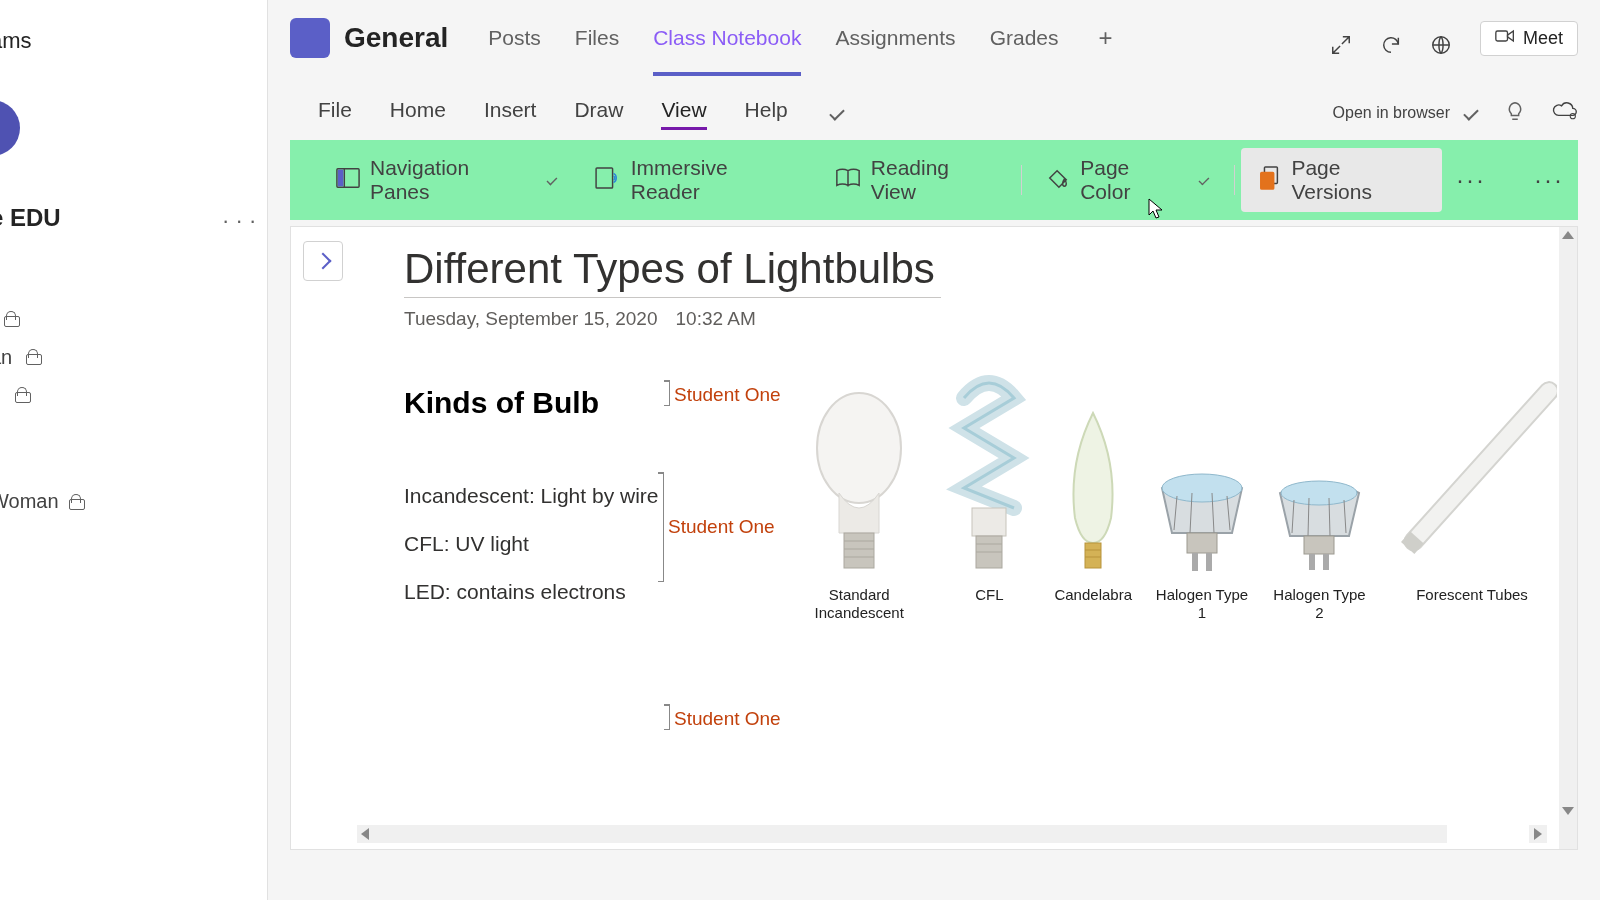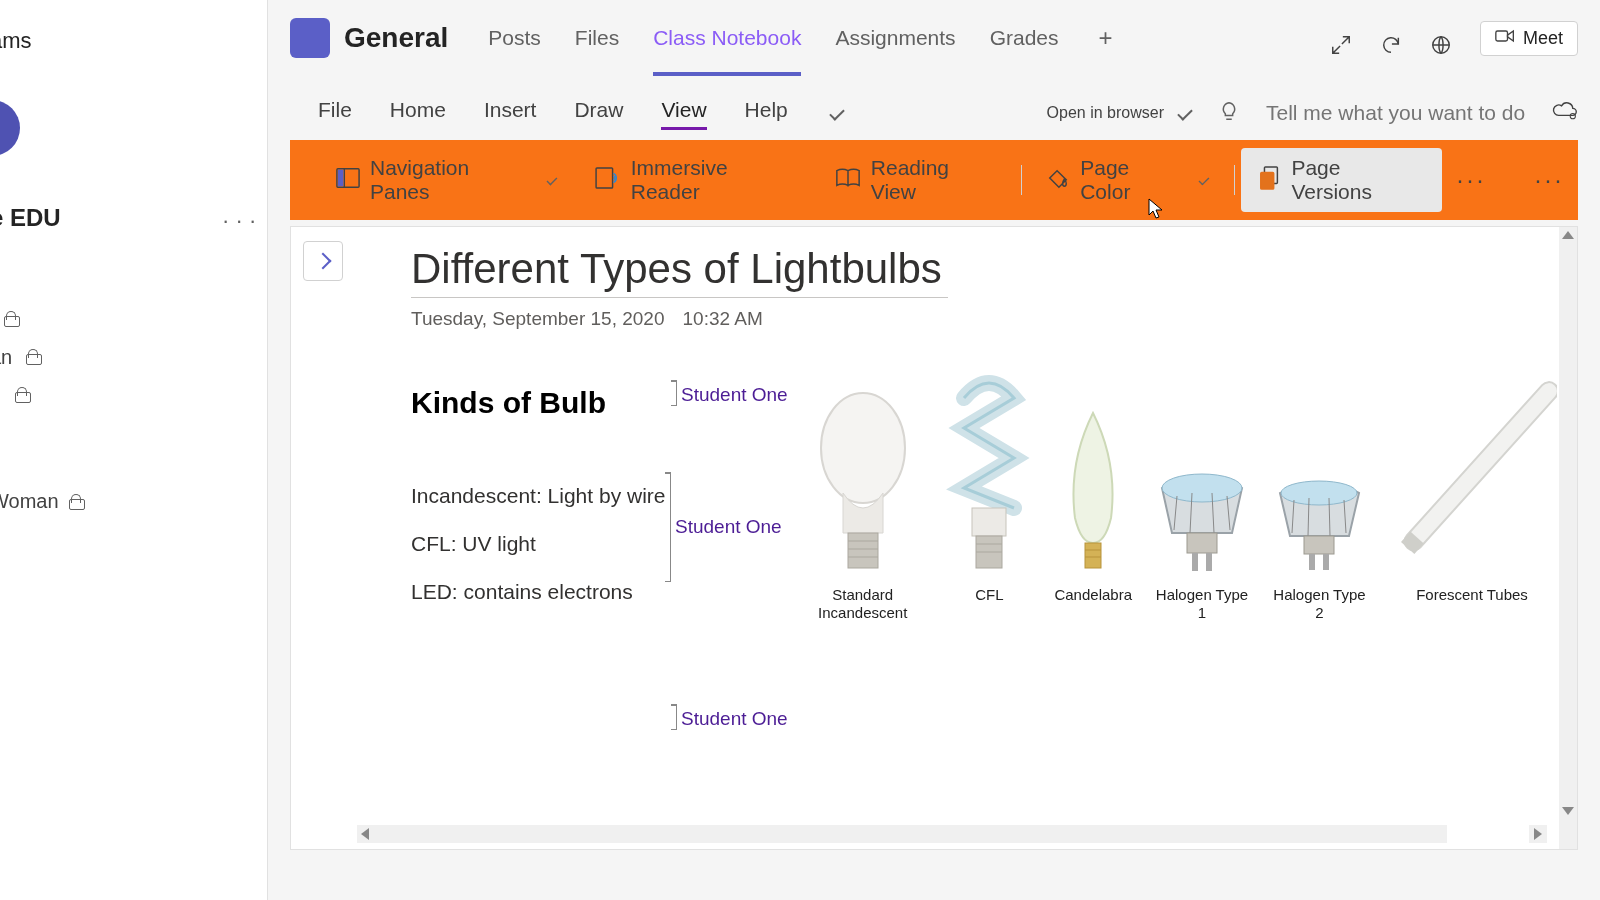--- a/index.html
+++ b/index.html
@@ -247,21 +247,21 @@
     border: none; background: transparent;
     width: 260px;
   }
   .sync-icon svg { stroke: #424242; fill: none; stroke-width: 1.6; }
 
   .on-toolbar {
     display: flex;
     align-items: center;
     gap: 0;
     padding: 8px 0 8px 28px;
-    background: #f97316;
+    background: #86efac;
   }
   .tool {
     display: flex;
     align-items: center;
     gap: 10px;
     font-size: 21px;
     color: #424242;
     padding: 8px 18px;
     cursor: pointer;
     border-radius: 4px;
@@ -316,21 +316,21 @@
     position: absolute; left: 3px;
     width: 0; height: 0;
     border-left: 6px solid transparent;
     border-right: 6px solid transparent;
   }
   .page-scroll-v .arrow-up { top: 4px; border-bottom: 8px solid #888; }
   .page-scroll-v .arrow-down { bottom: 34px; border-top: 8px solid #888; }
 
   .page-content {
     position: absolute;
-    left: 120px; top: 18px;
+    left: 113px; top: 18px;
     right: 20px;
   }
   .page-title {
     font-size: 42px;
     font-weight: 400;
     color: #323130;
     border-bottom: 1px solid #c8c6c4;
     display: inline-block;
     padding: 0 6px 4px 0;
   }
@@ -359,21 +359,21 @@
     position: absolute;
     right: -1px;
     width: 6px; height: 1.5px;
     background: #888;
   }
   .bracket::before { top: 0; }
   .bracket::after { bottom: 0; }
   .bracket-label {
     position: absolute;
     font-size: 19px;
-    color: #4c1d95;
+    color: #c2410c;
   }
 
   .bullets { margin-top: 64px; font-size: 21px; color: #323130; display: flex; flex-direction: column; gap: 24px; }
 
   .section-h2 {
     position: absolute;
     top: 324px;
     font-size: 30px;
     font-weight: 900;
     color: #000;
@@ -532,21 +532,20 @@
       <div class="on-menubar-right">
         <div class="open-browser">
           <span>Open in browser</span>
           <span class="on-chevron-down"></span>
         </div>
         <span class="bulb-icon">
           <svg width="22" height="22" viewBox="0 0 24 24">
               <path d="M9 21h6M10 17h4M12 3a7 7 0 0 0-4 12v2h8v-2a7 7 0 0 0-4-12z"></path>
             </svg>
         </span>
-        <input class="tell-me" placeholder="Tell me what you want to do" style="">
         <span class="sync-icon">
           <svg width="26" height="20" viewBox="0 0 30 22">
               <path d="M8 16a6 6 0 1 1 3-11 7 7 0 0 1 13 3 4 4 0 0 1 0 8H8z"></path>
               <circle cx="24" cy="17" r="3" stroke-width="1.2"></circle>
             </svg>
         </span>
       </div>
     </div>
 
     <div class="on-toolbar">

